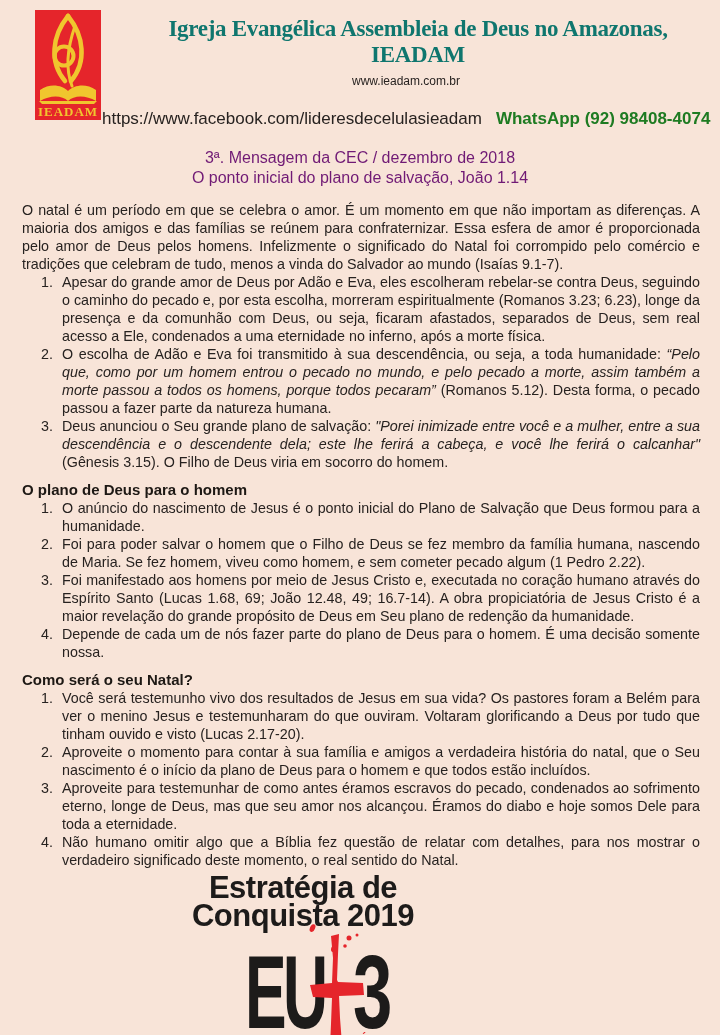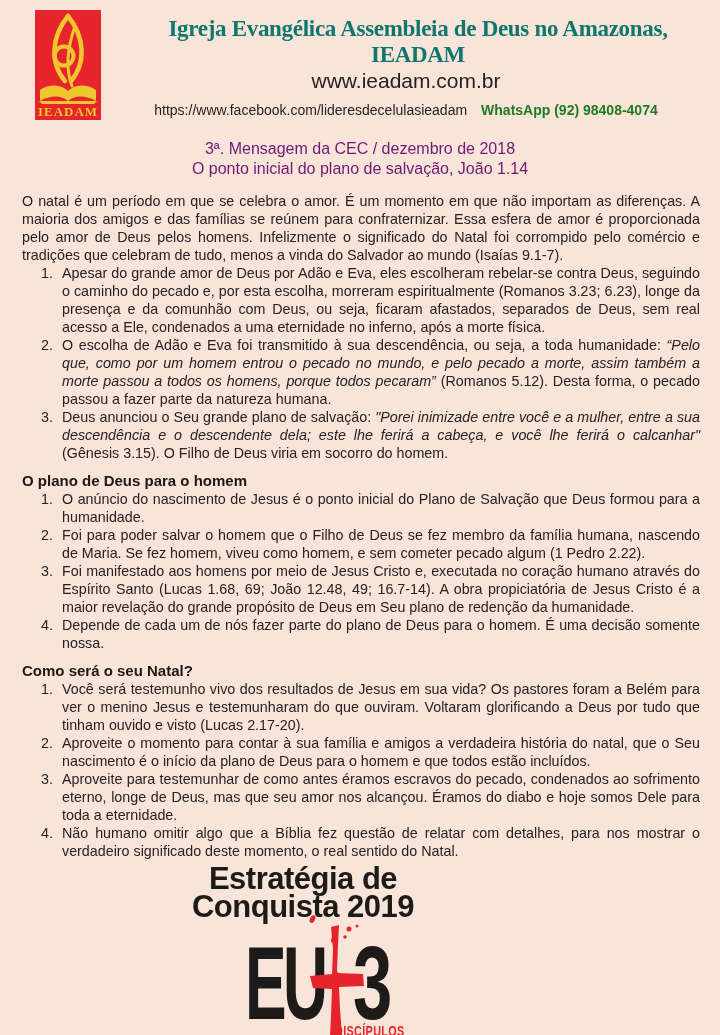--- a/index.html
+++ b/index.html
@@ -13,22 +13,22 @@
   .logo {
     position:absolute; left:35px; top:10px; width:66px; height:110px;
     background:#84cc16; overflow:hidden;
   }
   .logo svg { display:block; }
   .header-text { margin:0 10px 0 102px; text-align:center; }
   .church-title {
     padding-top:16px; font-family:"Liberation Serif", serif; font-weight:bold;
     font-size:23px; line-height:26px; color:#0f766e; letter-spacing:-0.3px;padding-left:24px;
   }
-  .site-line { margin-top:3px; font-size:21px; line-height:20px; }
-  .fb-line   { margin-top:9px; font-size:14px; line-height:20px; white-space:nowrap; }
+  .site-line { margin-top:3px; font-size:12px; line-height:20px; }
+  .fb-line   { margin-top:18px; font-size:17px; line-height:20px; white-space:nowrap; }
   .wa { color:#1e7b22; font-weight:bold; margin-left:14px; }
   .subtitle { margin-top:19px; text-align:center; font-size:16px; line-height:20px; color:#701a75; }
   
   .content {
     margin:13px 20px 0 22px; font-size:14.3px; line-height:18px;
     text-align:justify;
   }
   .intro { margin:0; }
   .sec-heading { font-size:15px; line-height:18px; font-weight:bold; margin-top:10px; color:#1d1814; }
   ol.sec-list { list-style:none; counter-reset:li; margin:0; padding:0 0 0 40px; }

